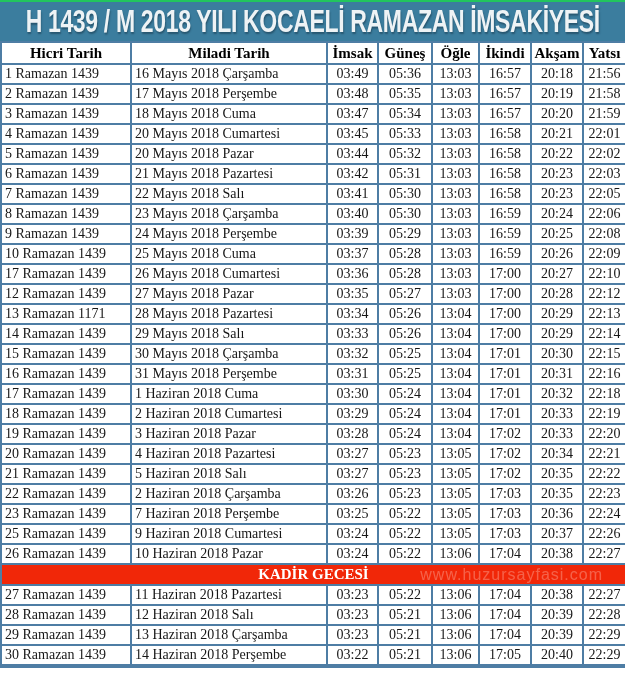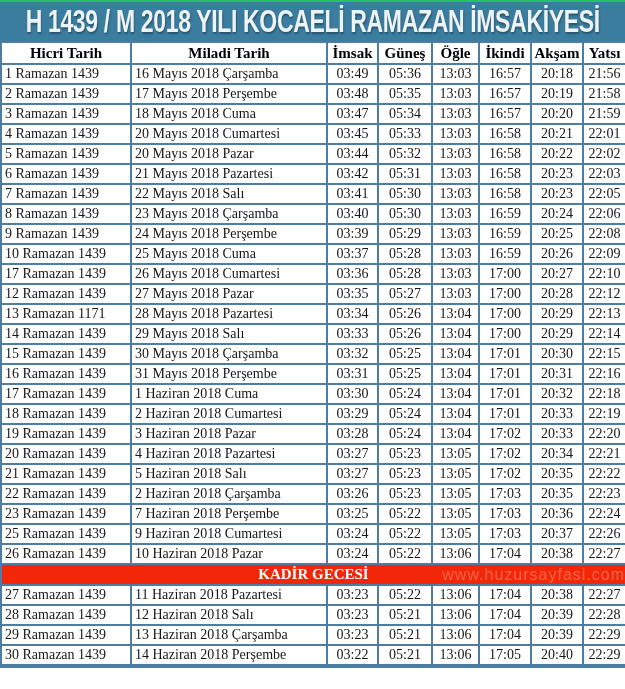--- a/index.html
+++ b/index.html
@@ -71,21 +71,21 @@
     color:var(--banner_text);
     font-weight:bold;
     font-size:15px;
     position:relative;
     text-align:center;
     margin-left:16px;
   }
   table.imsakiye{border-bottom:4px solid var(--table_border);}
   .banner-watermark{
     position:absolute;
-    right:0;top:50%;
+    right:22px;top:50%;
     transform:translateY(-50%);
     font-family:"Liberation Sans", sans-serif;
     font-weight:normal;
     font-size:16px;
     letter-spacing:1px;
     color:rgba(255,235,225,0.30);
     pointer-events:none;
   }
 </style>
 </head>

